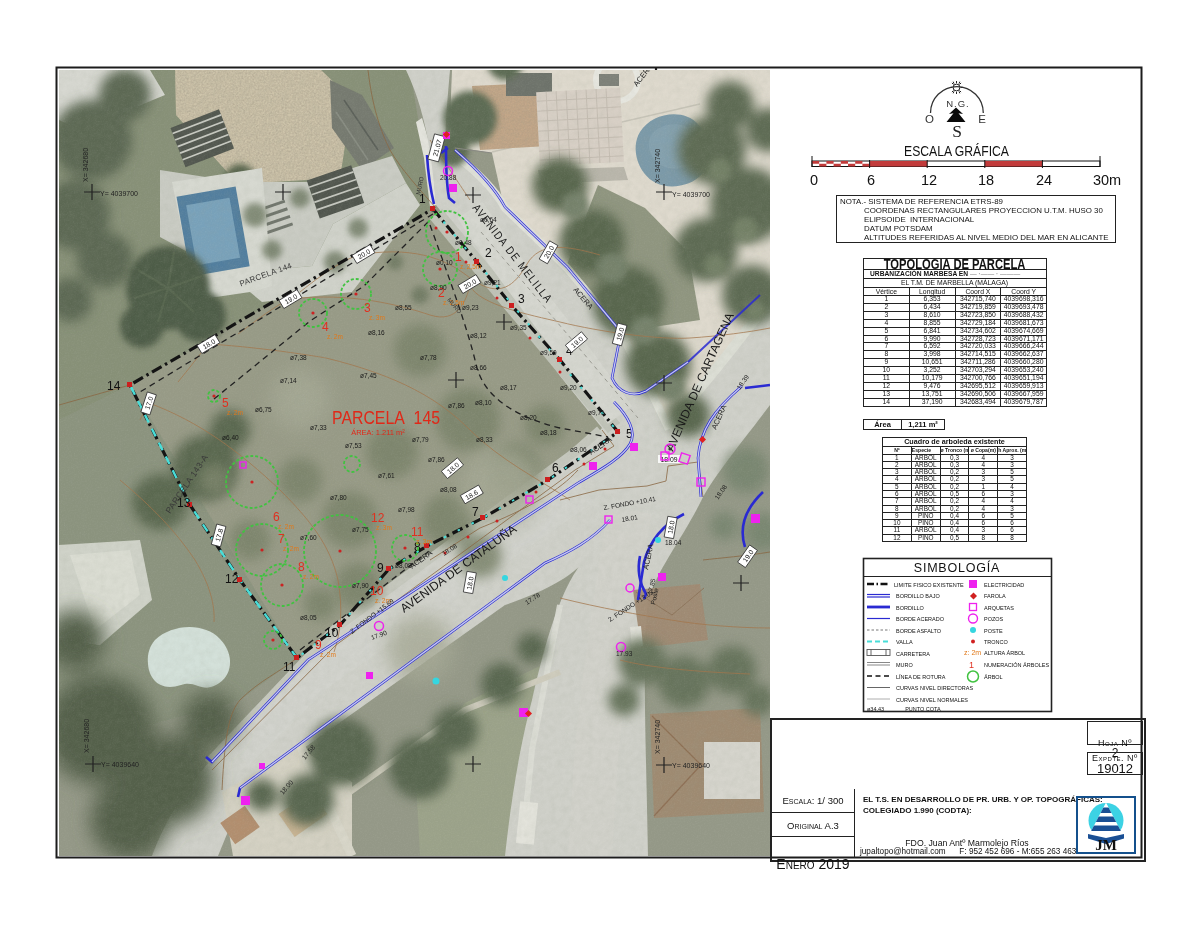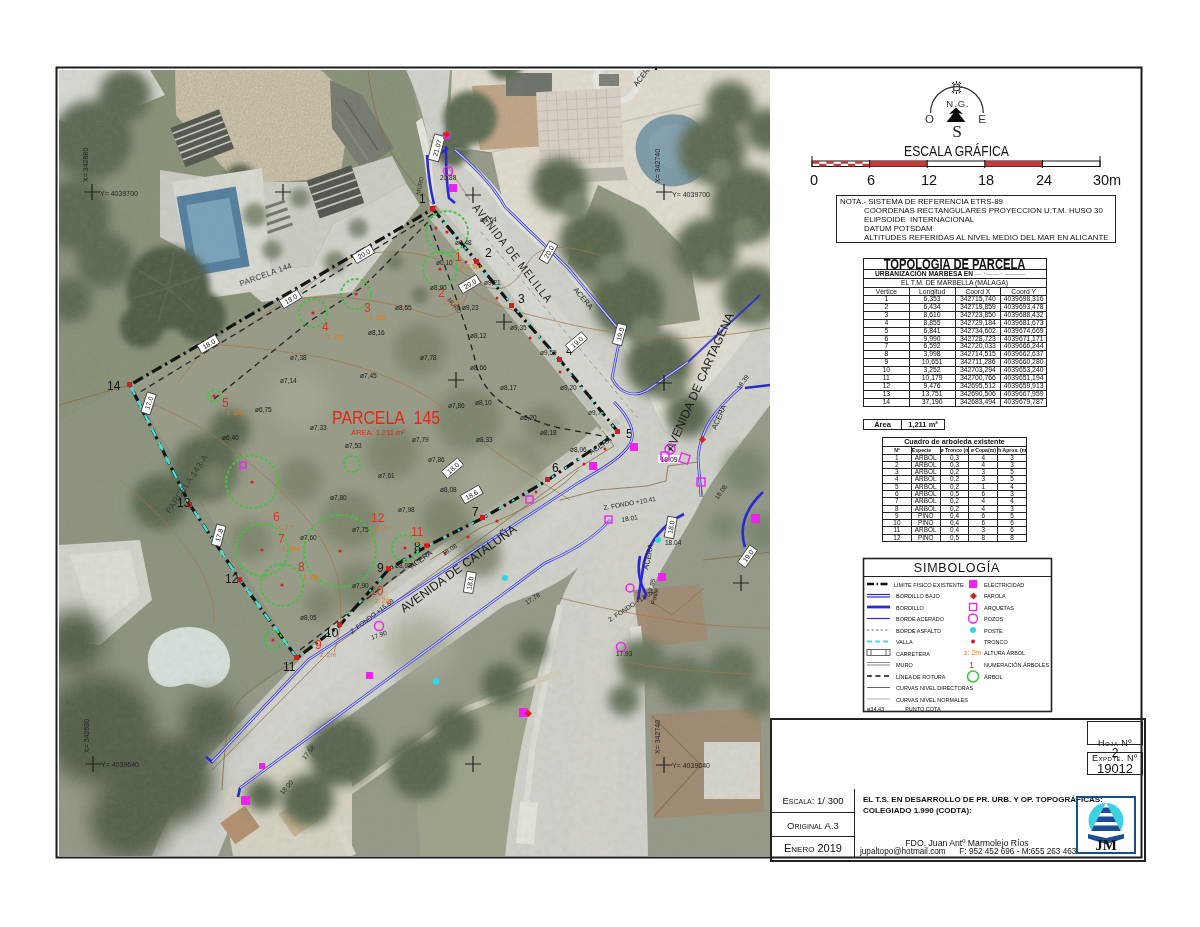--- a/index.html
+++ b/index.html
@@ -859,21 +859,21 @@
 <div style="padding-left:27px">DATUM POTSDAM</div>
 <div style="padding-left:27px">ALTITUDES REFERIDAS AL NIVEL MEDIO DEL MAR EN ALICANTE</div>
 </div>
 
 <table class="a" style="left:863px;top:258px;width:184px">
 <tbody>
       <tr>
         <td colspan="4" style="height:10px;line-height:10px;font-size:14px;font-weight:bold"><span style="display:inline-block;transform:scaleX(0.8)">TOPOLOGÍA DE PARCELA</span></td>
       </tr>
 <tr>
-        <td colspan="4" style="height:8px;line-height:8px;font-size:7.6px;font-weight:bold;text-align:right"><span style="display:inline-block;transform:scaleX(0.88);transform-origin:left">URBANIZACIÓN MARBESA EN<span style="color:#aaa">&nbsp;— ·—— · ———</span></span></td>
+        <td colspan="4" style="height:8px;line-height:8px;font-size:7.6px;font-weight:bold;text-align:center"><span style="display:inline-block;transform:scaleX(0.88);transform-origin:left">URBANIZACIÓN MARBESA EN<span style="color:#aaa">&nbsp;— ·—— · ———</span></span></td>
       </tr>
 <tr>
         <td colspan="4" style="height:8px;line-height:8px;font-size:7.6px;font-weight:normal"><span style="display:inline-block;transform:scaleX(0.9)">EL T.M. DE MARBELLA (MÁLAGA)</span></td>
       </tr>
 <tr style="font-size:6.8px;line-height:7px">
         <td style="width:40px;height:7px">Vértice</td>
         <td style="width:40px">Longitud</td>
         <td style="width:49px">Coord X</td>
         <td>Coord Y</td>
       </tr>
@@ -1087,21 +1087,21 @@
 
  <div class="a" style="left:0;top:69px;width:82px;height:23px;border-right:1.5px solid #222;text-align:center">
   <div style="font-size:9.5px;font-variant:small-caps;margin-top:6px">Escala: 1/ 300</div>
  </div>
 
  <div class="a" style="left:0;top:92px;width:82px;height:24px;border-right:1.5px solid #222;border-top:1.5px solid #222;text-align:center">
   <div style="font-size:9.5px;font-variant:small-caps;margin-top:7px">Original A.3</div>
  </div>
 
  <div class="a" style="left:0;top:116px;width:82px;height:21px;border-right:1.5px solid #222;border-top:1.5px solid #222;text-align:center">
-  <div style="font-size:11px;font-variant:small-caps;margin-top:5px">Enero 2019</div>
+  <div style="font-size:14px;font-variant:small-caps;margin-top:19px">Enero 2019</div>
  </div>
 
  <div class="a" style="left:91px;top:74px;width:215px;font-size:8px;font-weight:bold;line-height:11px;white-space:nowrap">EL T.S. EN DESARROLLO DE PR. URB. Y OP. TOPOGRÁFICAS:<br>COLEGIADO 1.990 (CODTA):</div>
 
  <div class="a" style="left:90px;top:118px;width:210px;text-align:center;font-size:8.7px">FDO. Juan Antº Marmolejo Ríos</div>
  <div class="a" style="left:88px;top:127px;width:240px;font-size:8.2px;white-space:nowrap">jupaltopo@hotmail.com&nbsp;&nbsp;&nbsp;&nbsp;&nbsp;&nbsp;F: 952 452 696 - M:655 263 463</div>
 
  <div class="a" style="left:304px;top:76px;width:56px;height:54px;border:2px solid #14508c">
   <svg width="56" height="54" viewBox="0 0 56 54">
    <circle cx="28" cy="22.5" r="17.5" fill="#3cd2e4"></circle>

